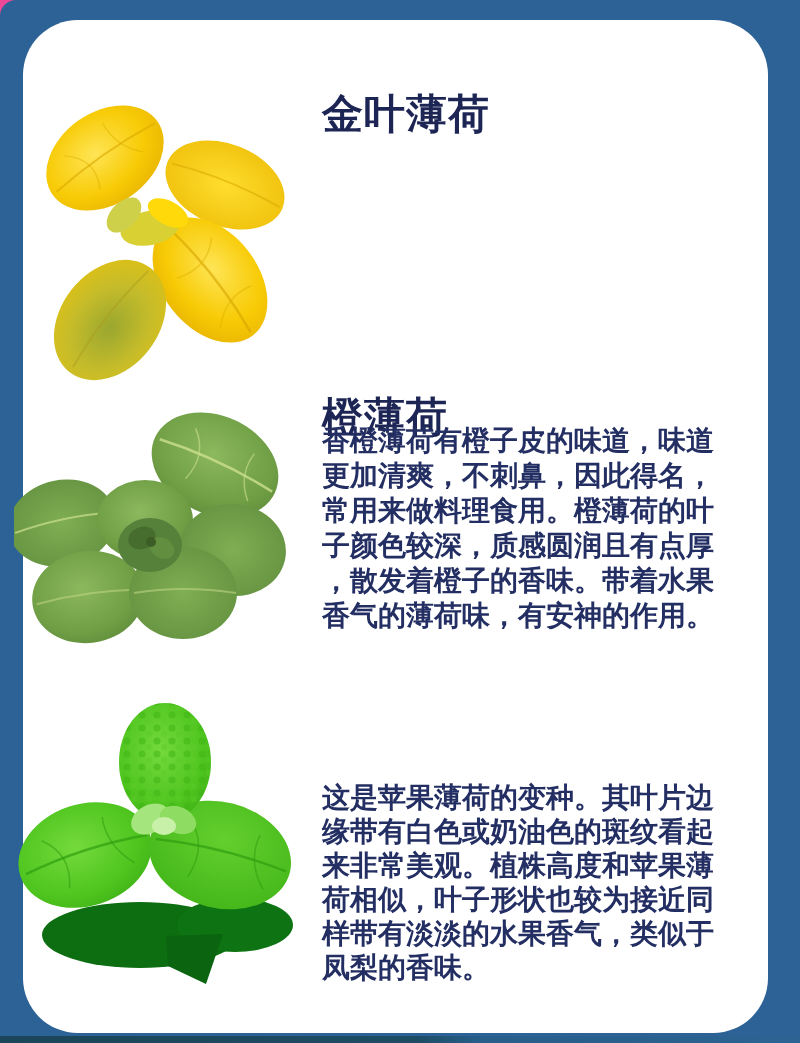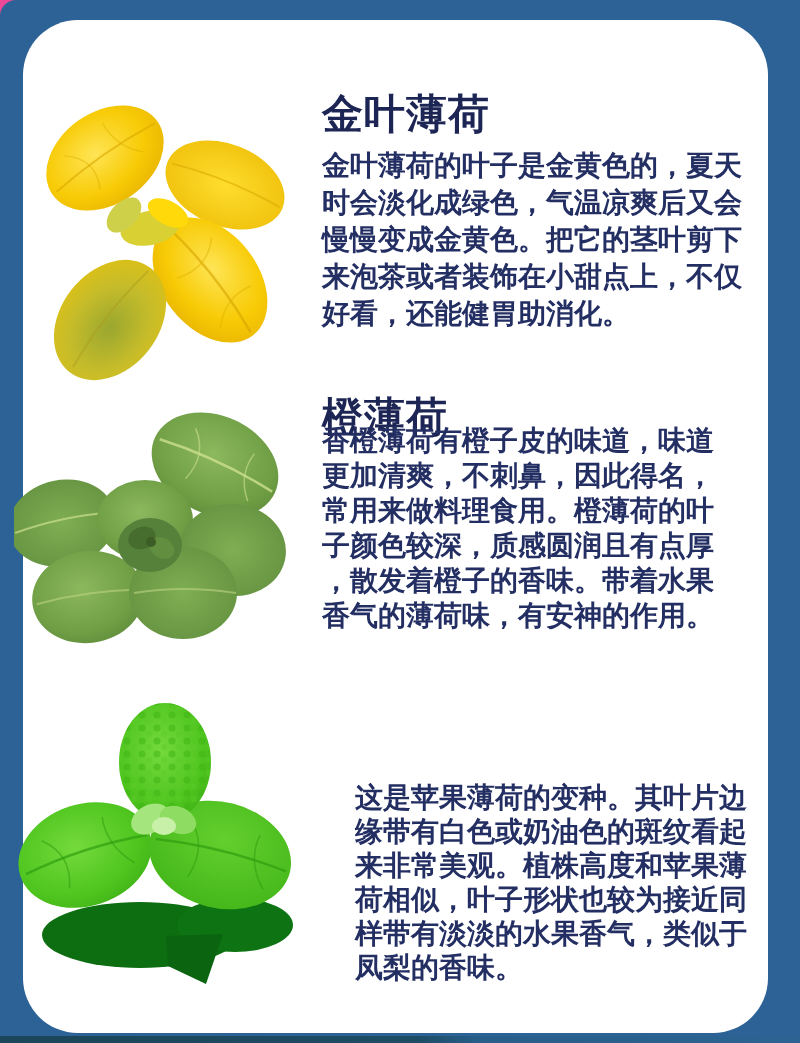--- a/index.html
+++ b/index.html
@@ -35,21 +35,21 @@
   .t2 { top:395px; }
   .t3 { top:726px; }
   .body {
     position:absolute; left:322px; width:436px;
     font-size:28px; font-weight:600;
     color: var(--bodytext, #232e63);
     white-space:pre-line;
   }
   .b1 { top:147px; line-height:37px; }
   .b2 { top:423px; line-height:35px; }
-  .b3 { top:781px; line-height:34px;margin-left:33px; }
+  .b3 { top:781px; line-height:34px; }
 </style>
 </head>
 <body>
 
 <div id="page">
   <div id="frame"></div>
   <div id="card"></div>
 
   <div class="photo p1">
     <svg viewBox="0 0 272 285" xmlns="http://www.w3.org/2000/svg">
@@ -91,25 +91,20 @@
         <ellipse cx="82" cy="217" rx="66" ry="49" fill="url(#goldgreen)"></ellipse>
         <path d="M22 217 Q82 208 144 217" stroke="#a99c1e" stroke-width="2" fill="none" opacity=".5"></path>
       </g>
 
       <ellipse cx="122" cy="125" rx="30" ry="17" fill="#d9d133" transform="rotate(-12 122 125)"></ellipse>
       <ellipse cx="96" cy="112" rx="21" ry="13" fill="#cfd04a" transform="rotate(-46 96 112)"></ellipse>
       <ellipse cx="140" cy="110" rx="22" ry="12" fill="#ffd90a" transform="rotate(28 140 110)"></ellipse>
     </svg>
   </div>
   <h2 class="title t1">金叶薄荷</h2>
-  <p class="body b1">金叶薄荷的叶子是金黄色的，夏天
-时会淡化成绿色，气温凉爽后又会
-慢慢变成金黄色。把它的茎叶剪下
-来泡茶或者装饰在小甜点上，不仅
-好看，还能健胃助消化。</p>
 
   <div class="photo p2">
     <svg viewBox="0 0 292 252" xmlns="http://www.w3.org/2000/svg">
       <defs>
         <radialGradient id="grn1" cx="45%" cy="40%" r="80%">
           <stop offset="0%" stop-color="#8cb85e"></stop>
           <stop offset="60%" stop-color="#6f9e45"></stop>
           <stop offset="100%" stop-color="#567f33"></stop>
         </radialGradient>
         <radialGradient id="grn2" cx="50%" cy="50%" r="80%">

